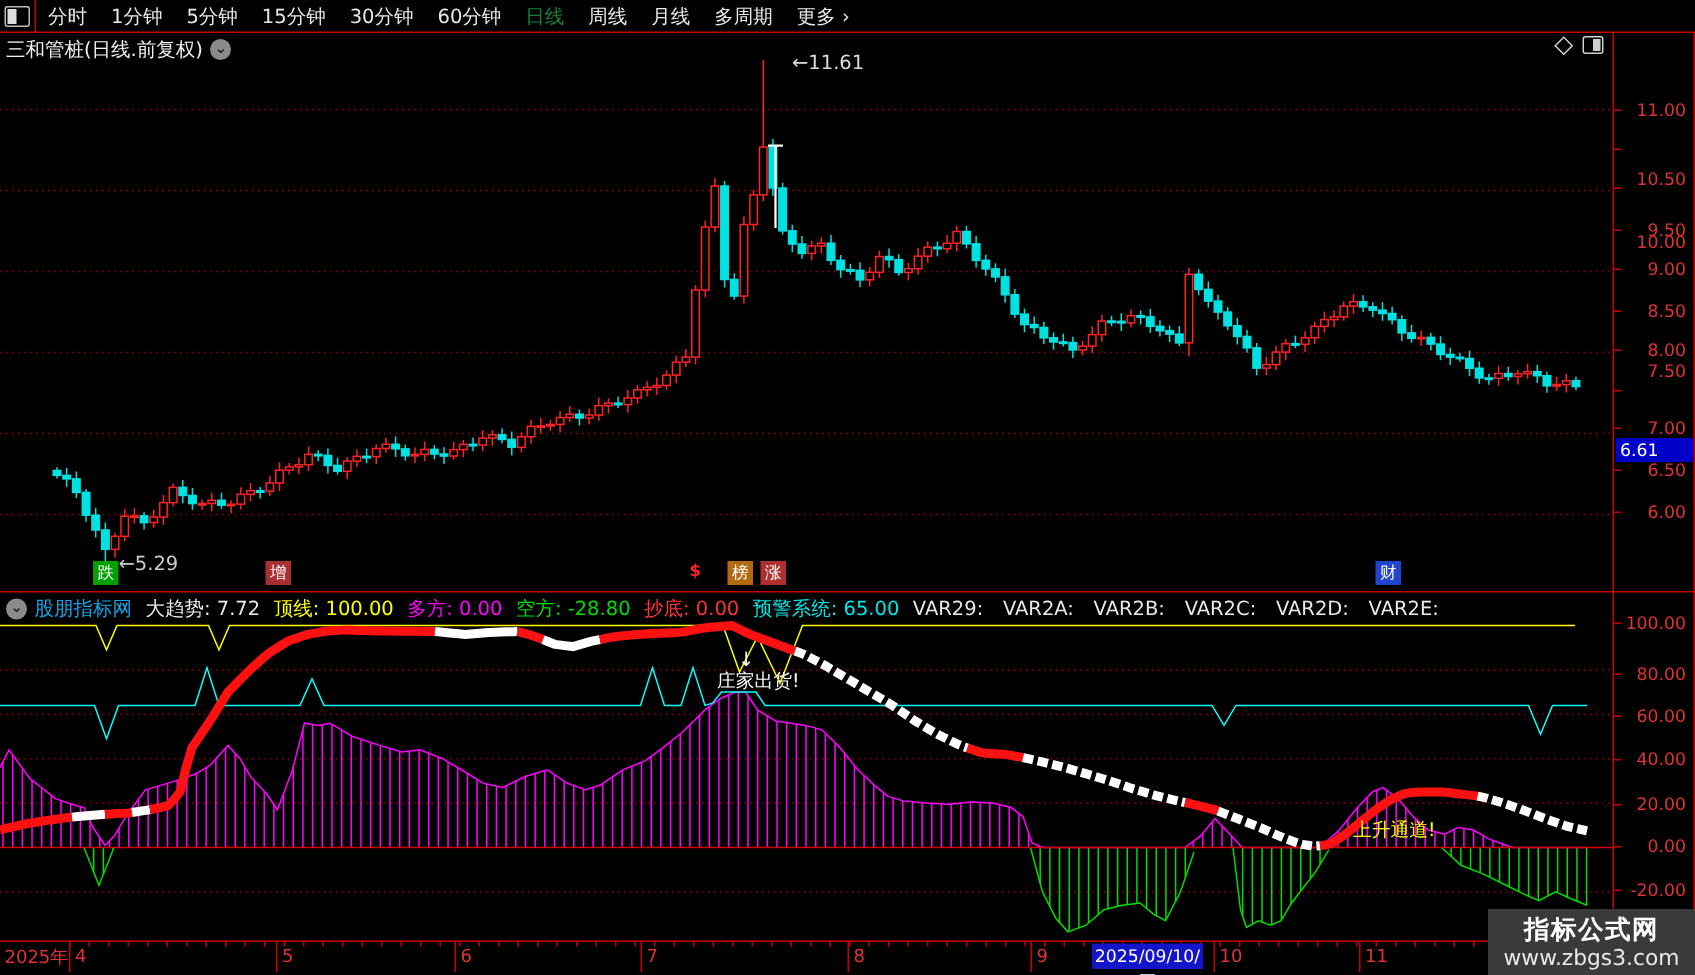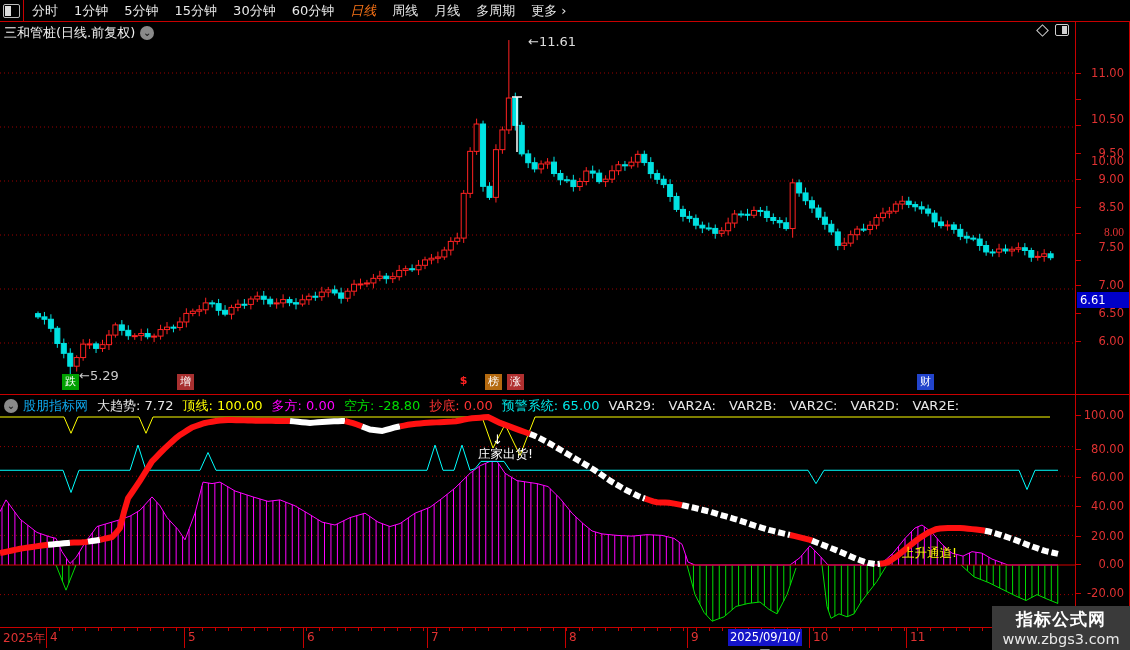--- a/index.html
+++ b/index.html
@@ -10,21 +10,21 @@
     color:#ddd;
   }
   
   .toolbar { position:absolute; top:0; left:0; width:1130px; height:22px;
     border-bottom:1px solid #c80000; display:flex; align-items:center; font-size:13px; }
   .tb-winicon { width:17px; height:14px; border:1px solid #bbb; border-radius:2px;
     margin:0 3px; position:relative; flex:0 0 auto; }
   .tb-winicon::before { content:""; position:absolute; left:1px; top:1px; bottom:1px; width:6px; background:#ddd; }
   .tb-sep { width:1px; height:22px; background:#c80000; flex:0 0 auto; }
   .tb-item { padding:0 8px; color:#e8e8e8; white-space:nowrap; cursor:default; }
-  .tb-item.active { color:#f97316;font-style:italic; }
+  .tb-item.active { color:#15803d; }
   .tb-right { margin-left:auto; display:flex; height:22px; align-items:center; }
   .tb-btn { padding:0 7px; height:22px; line-height:21px; color:#e8e8e8;
     border-left:1px solid #c80000; white-space:nowrap; font-size:12.5px; }
   .tb-btn:last-child { border-right:1px solid #c80000; }
   
   .titlebar { position:absolute; top:24px; left:4px; display:flex; align-items:center;
     font-size:13px; color:#f0f0f0; z-index:5; }
   .circ-icon { display:inline-block; width:14px; height:14px; border-radius:50%;
     background:#8a8a8a; color:#222; font-size:10px; line-height:13px; text-align:center;
     margin-left:5px; font-weight:bold; }
@@ -750,21 +750,21 @@
       <div class="ylbl" style="top: 70px; margin-top: 20px;">10.50</div>
       <div class="ytick" style="top: 77px;"></div>
       <div class="ylbl" style="top: 96px; margin-top: 36px;">10.00</div>
       <div class="ytick" style="top: 103px;"></div>
       <div class="ylbl" style="top: 124px;">9.50</div>
       <div class="ytick" style="top: 131px;"></div>
       <div class="ylbl" style="top: 150px;">9.00</div>
       <div class="ytick" style="top: 157px;"></div>
       <div class="ylbl" style="top: 178px;">8.50</div>
       <div class="ytick" style="top: 185px;"></div>
-      <div class="ylbl" style="top: 204px; font-family: Liberation Serif, serif;">8.00</div>
+      <div class="ylbl" style="top: 204px;">8.00</div>
       <div class="ytick" style="top: 211px;"></div>
       <div class="ylbl" style="top: 218px;">7.50</div>
       <div class="ytick" style="top: 238px;"></div>
       <div class="ylbl" style="top: 256px;">7.00</div>
       <div class="ytick" style="top: 263px;"></div>
       <div class="ylbl" style="top: 284px;">6.50</div>
       <div class="ytick" style="top: 291px;"></div>
       <div class="ylbl" style="top: 312px;">6.00</div>
       <div class="ytick" style="top: 319px;"></div>
       <div class="ylbl" style="top: 386px;">100.00</div>

